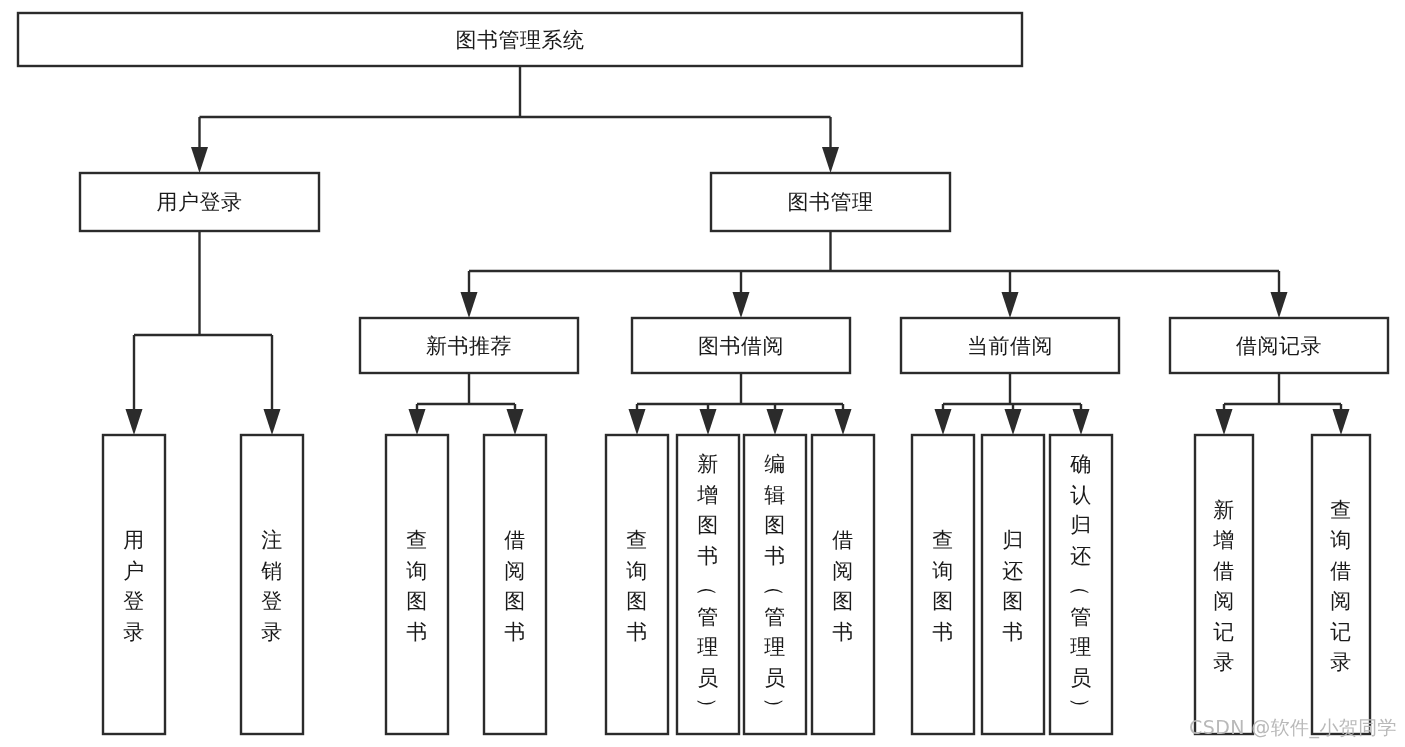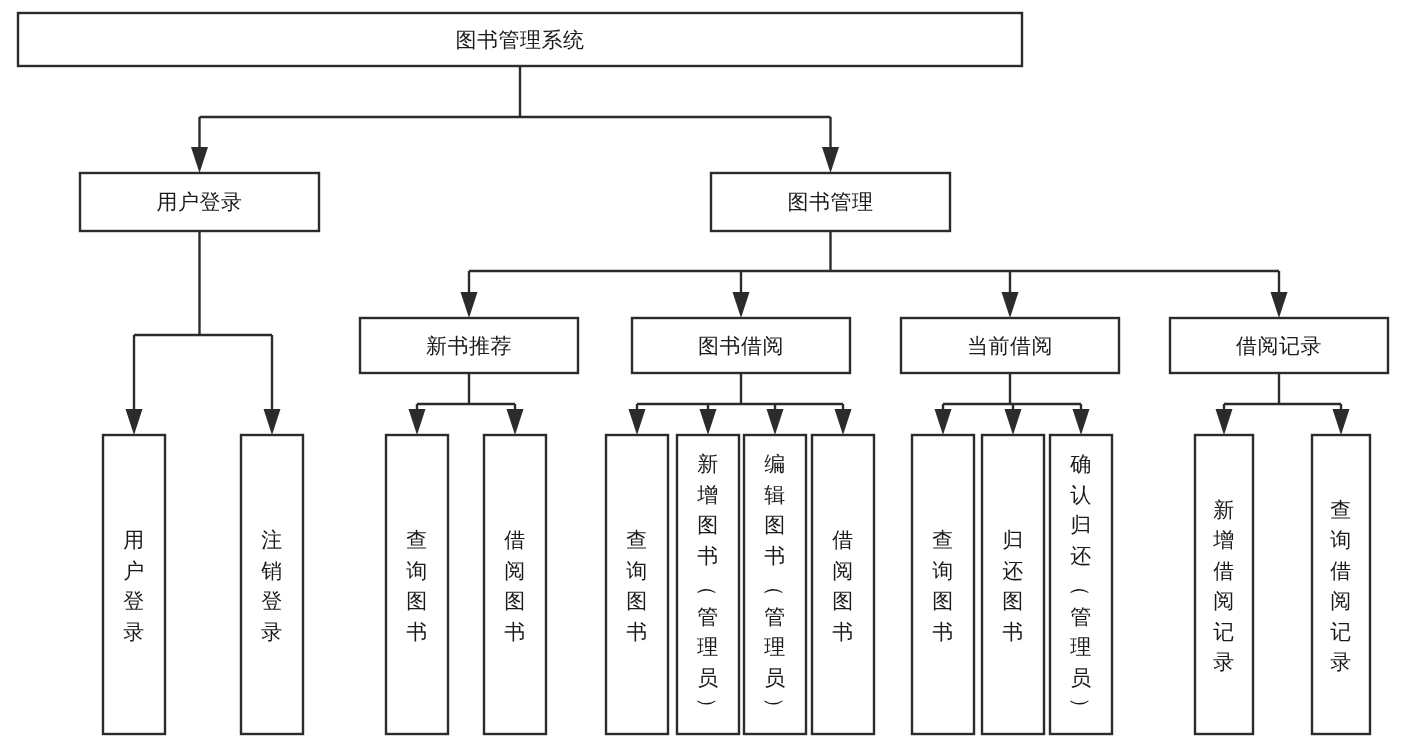--- a/index.html
+++ b/index.html
@@ -270,14 +270,15 @@
           <text x="1341" y="516.79" class="node-label-v">查</text>
           <text x="1341" y="547.29" class="node-label-v">询</text>
           <text x="1341" y="577.79" class="node-label-v">借</text>
           <text x="1341" y="608.29" class="node-label-v">阅</text>
           <text x="1341" y="638.79" class="node-label-v">记</text>
           <text x="1341" y="669.29" class="node-label-v">录</text>
         </g>
       </g>
   </svg>
 
+  <div class="watermark">CSDN @软件_小贺同学</div>
 
 </div>
 
 </body></html>

